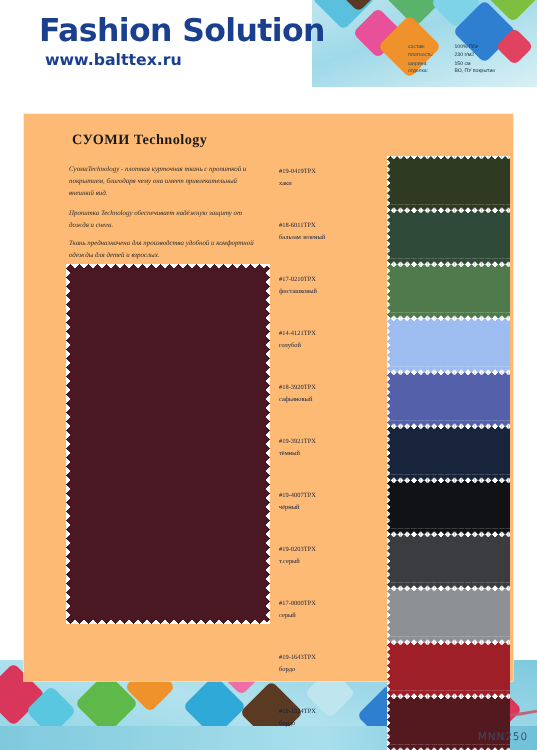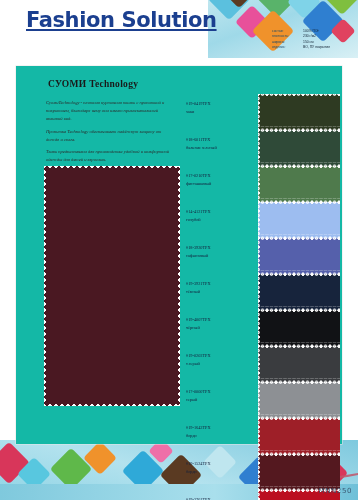--- a/index.html
+++ b/index.html
@@ -46,42 +46,42 @@
     position:absolute;left:-40px;bottom:-4px;width:440px;height:40px;
     border-bottom:2px solid #9fd9e8;border-radius:0 0 50% 50%;
     transform:rotate(3deg);opacity:.9;
   }
 
   
   .header{position:absolute;left:0;top:0;width:358px;height:58px;}
   .brand{
     position:absolute;left:26px;top:8px;
     font-family:"DejaVu Sans", sans-serif;
-    font-weight:bold;font-size:21px;color:#1b3f8f;letter-spacing:-0.4px;text-decoration:underline;
+    font-weight:bold;font-size:21px;color:#1b3f8f;letter-spacing:-0.4px;
   }
   .brand-url{
     position:absolute;left:30px;top:34px;
     font-family:"DejaVu Sans", sans-serif;
     font-weight:bold;font-size:10.5px;color:#1b3f8f;
   }
 
   
   .spec{
     position:absolute;right:4px;top:29px;width:82px;
     font-family:"Liberation Sans", sans-serif;font-size:3.4px;line-height:1.55;
     color:#14324f;
   }
   .spec-row{display:flex;gap:3px;}
   .spec-k{width:28px;flex:none;color:#1b4a6b;}
   .spec-v{flex:1;color:#123;}
 
   
   .card{
-    position:absolute;left:16px;top:66px;width:326px;height:378px;
-    background:#14b8a6;
+    position:absolute;left:16px;top:76px;width:326px;height:378px;
+    background:#fdba74;
     box-shadow:0 0 0 0.5px #e7e7e7;
   }
 
   .title{
     position:absolute;left:32px;top:13px;
     font-family:"Liberation Serif", serif;
     font-size:9.5px;font-weight:bold;color:#1a1a1a;letter-spacing:.3px;
   }
 
   .blurb{
@@ -184,20 +184,21 @@
       <span class="dia lg" style="left:244px;top:22px;background:#2f7fd0;"></span>
       <span class="dia md" style="left:286px;top:4px;background:#8fd6e8;"></span>
       <span class="dia lg" style="left:312px;top:18px;background:#d8365a;"></span>
       <div class="swoosh"></div>
       <div class="swoosh2"></div>
     </div>
   </div>
 
   <div class="header">
     <div class="brand">Fashion Solution</div>
+    <div class="brand-url">www.balttex.ru</div>
     <div class="spec">
         <div class="spec-row">
           <span class="spec-k">состав:</span>
           <span class="spec-v">100% П/Э</span>
         </div>
         <div class="spec-row">
           <span class="spec-k">плотность:</span>
           <span class="spec-v">230 г/м2</span>
         </div>
         <div class="spec-row">

